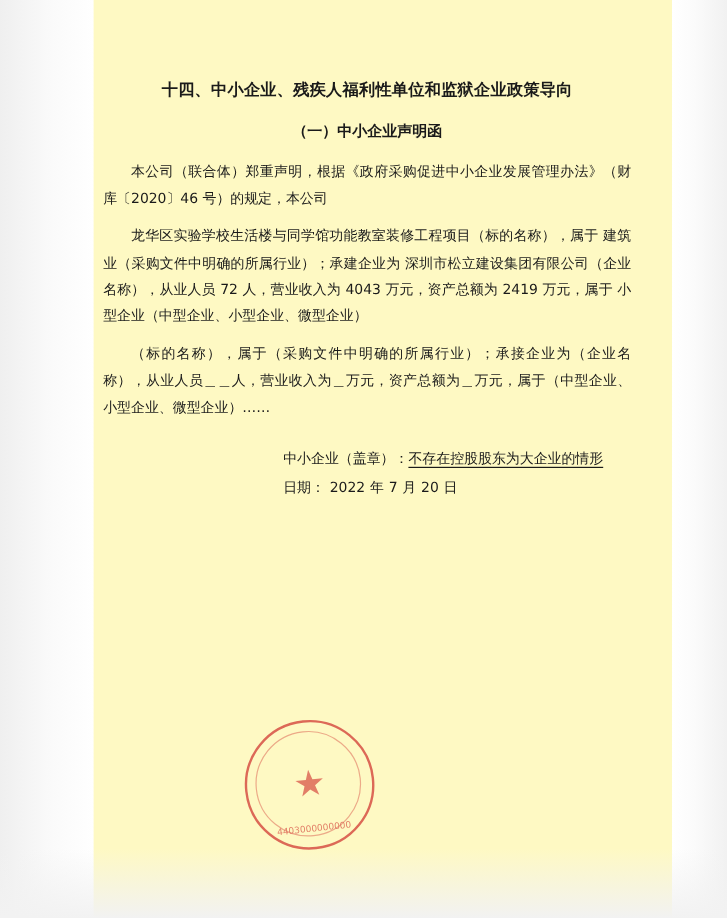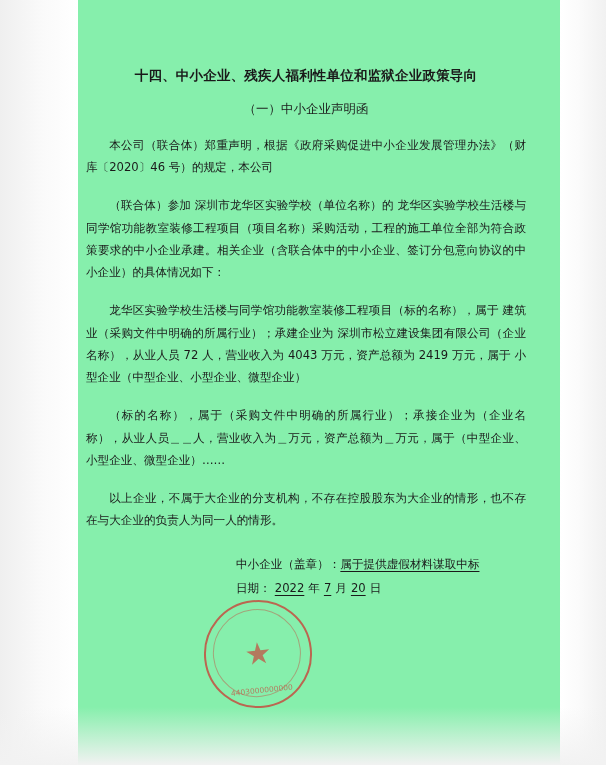--- a/index.html
+++ b/index.html
@@ -13,21 +13,21 @@
     font-family: "DejaVu Sans", "Liberation Sans", sans-serif;
     color: #1a1a1a;
     position: relative;
     overflow: hidden;
   }
   .page {
     position: absolute;
     left: 0; top: 0;
     width: 606px;
     height: 765px;
-    background: #86efac;
+    background: #fef9c3;
   }
   
   .edge-left {
     position: absolute;
     left: 0; top: 0;
     width: 78px; height: 765px;
     background: linear-gradient(to right, #efefef 0%, #fafafa 55%, #ffffff 100%);
     pointer-events: none;
   }
   .edge-right {
@@ -53,49 +53,48 @@
   .doc-title {
     font-size: 13.5px;
     font-weight: bold;
     text-align: center;
     letter-spacing: 0.2px;
     margin: 0 0 16px 0;
     line-height: 1.4;
   }
   .sub-title {
     font-size: 12.5px;
-    font-weight: normal;
+    font-weight: bold;
     text-align: center;
     margin: 3px 0 14px 0;
   }
   p.para {
     font-size: 11.6px;
     line-height: 1.92;
-    margin: 16px 0 9px 0;
+    margin: 0 0 9px 0;
     text-align: justify;
     text-justify: inter-ideograph;
     text-indent: 2em;
   }
   .sign-block {
     margin-top: 20px;
     font-size: 11.6px;
     line-height: 2.1;
     padding-left: 150px;
     position: relative;
   }
   .sign-row {
     white-space: nowrap;
   }
   .sign-row .label { display: inline-block; }
   .sign-row .value {
     text-decoration: underline;
     text-underline-offset: 3px;
   }
   .date-row .seg {
-    text-decoration: underline;
     text-underline-offset: 3px;
     padding: 0 4px;
   }
   
   .seal {
     position: absolute;
     left: 204px;
     top: 600px;
     width: 104px;
     height: 104px;
@@ -139,28 +138,26 @@
   <div class="edge-left"></div>
   <div class="edge-right"></div>
   <div class="edge-bottom"></div>
 
   <div class="content">
 
     <h1 class="doc-title">十四、中小企业、残疾人福利性单位和监狱企业政策导向</h1>
     <h2 class="sub-title">（一）中小企业声明函</h2>
 
     <p class="para">本公司（联合体）郑重声明，根据《政府采购促进中小企业发展管理办法》（财库〔2020〕46 号）的规定，本公司</p>
-    <p class="para">（联合体）参加 深圳市龙华区实验学校（单位名称）的 龙华区实验学校生活楼与同学馆功能教室装修工程项目（项目名称）采购活动，工程的施工单位全部为符合政策要求的中小企业承建。相关企业（含联合体中的中小企业、签订分包意向协议的中小企业）的具体情况如下：</p>
     <p class="para">龙华区实验学校生活楼与同学馆功能教室装修工程项目（标的名称），属于 建筑业（采购文件中明确的所属行业）；承建企业为 深圳市松立建设集团有限公司（企业名称），从业人员 72 人，营业收入为 4043 万元，资产总额为 2419 万元，属于 小型企业（中型企业、小型企业、微型企业）</p>
     <p class="para">（标的名称），属于（采购文件中明确的所属行业）；承接企业为（企业名称），从业人员＿＿人，营业收入为＿万元，资产总额为＿万元，属于（中型企业、小型企业、微型企业）……</p>
-    <p class="para">以上企业，不属于大企业的分支机构，不存在控股股东为大企业的情形，也不存在与大企业的负责人为同一人的情形。</p>
 
     <div class="sign-block">
       <div class="sign-row">
-        <span class="label">中小企业（盖章）：</span><span class="value">属于提供虚假材料谋取中标</span>
+        <span class="label">中小企业（盖章）：</span><span class="value">不存在控股股东为大企业的情形</span>
       </div>
       <div class="sign-row date-row">
         <span class="label">日期：</span><span class="seg">2022</span><span>年</span><span class="seg">7</span><span>月</span><span class="seg">20</span><span>日</span>
       </div>
     </div>
   </div>
 
   <div class="seal">
     <div class="ring"></div>
     <div class="star">★</div>

